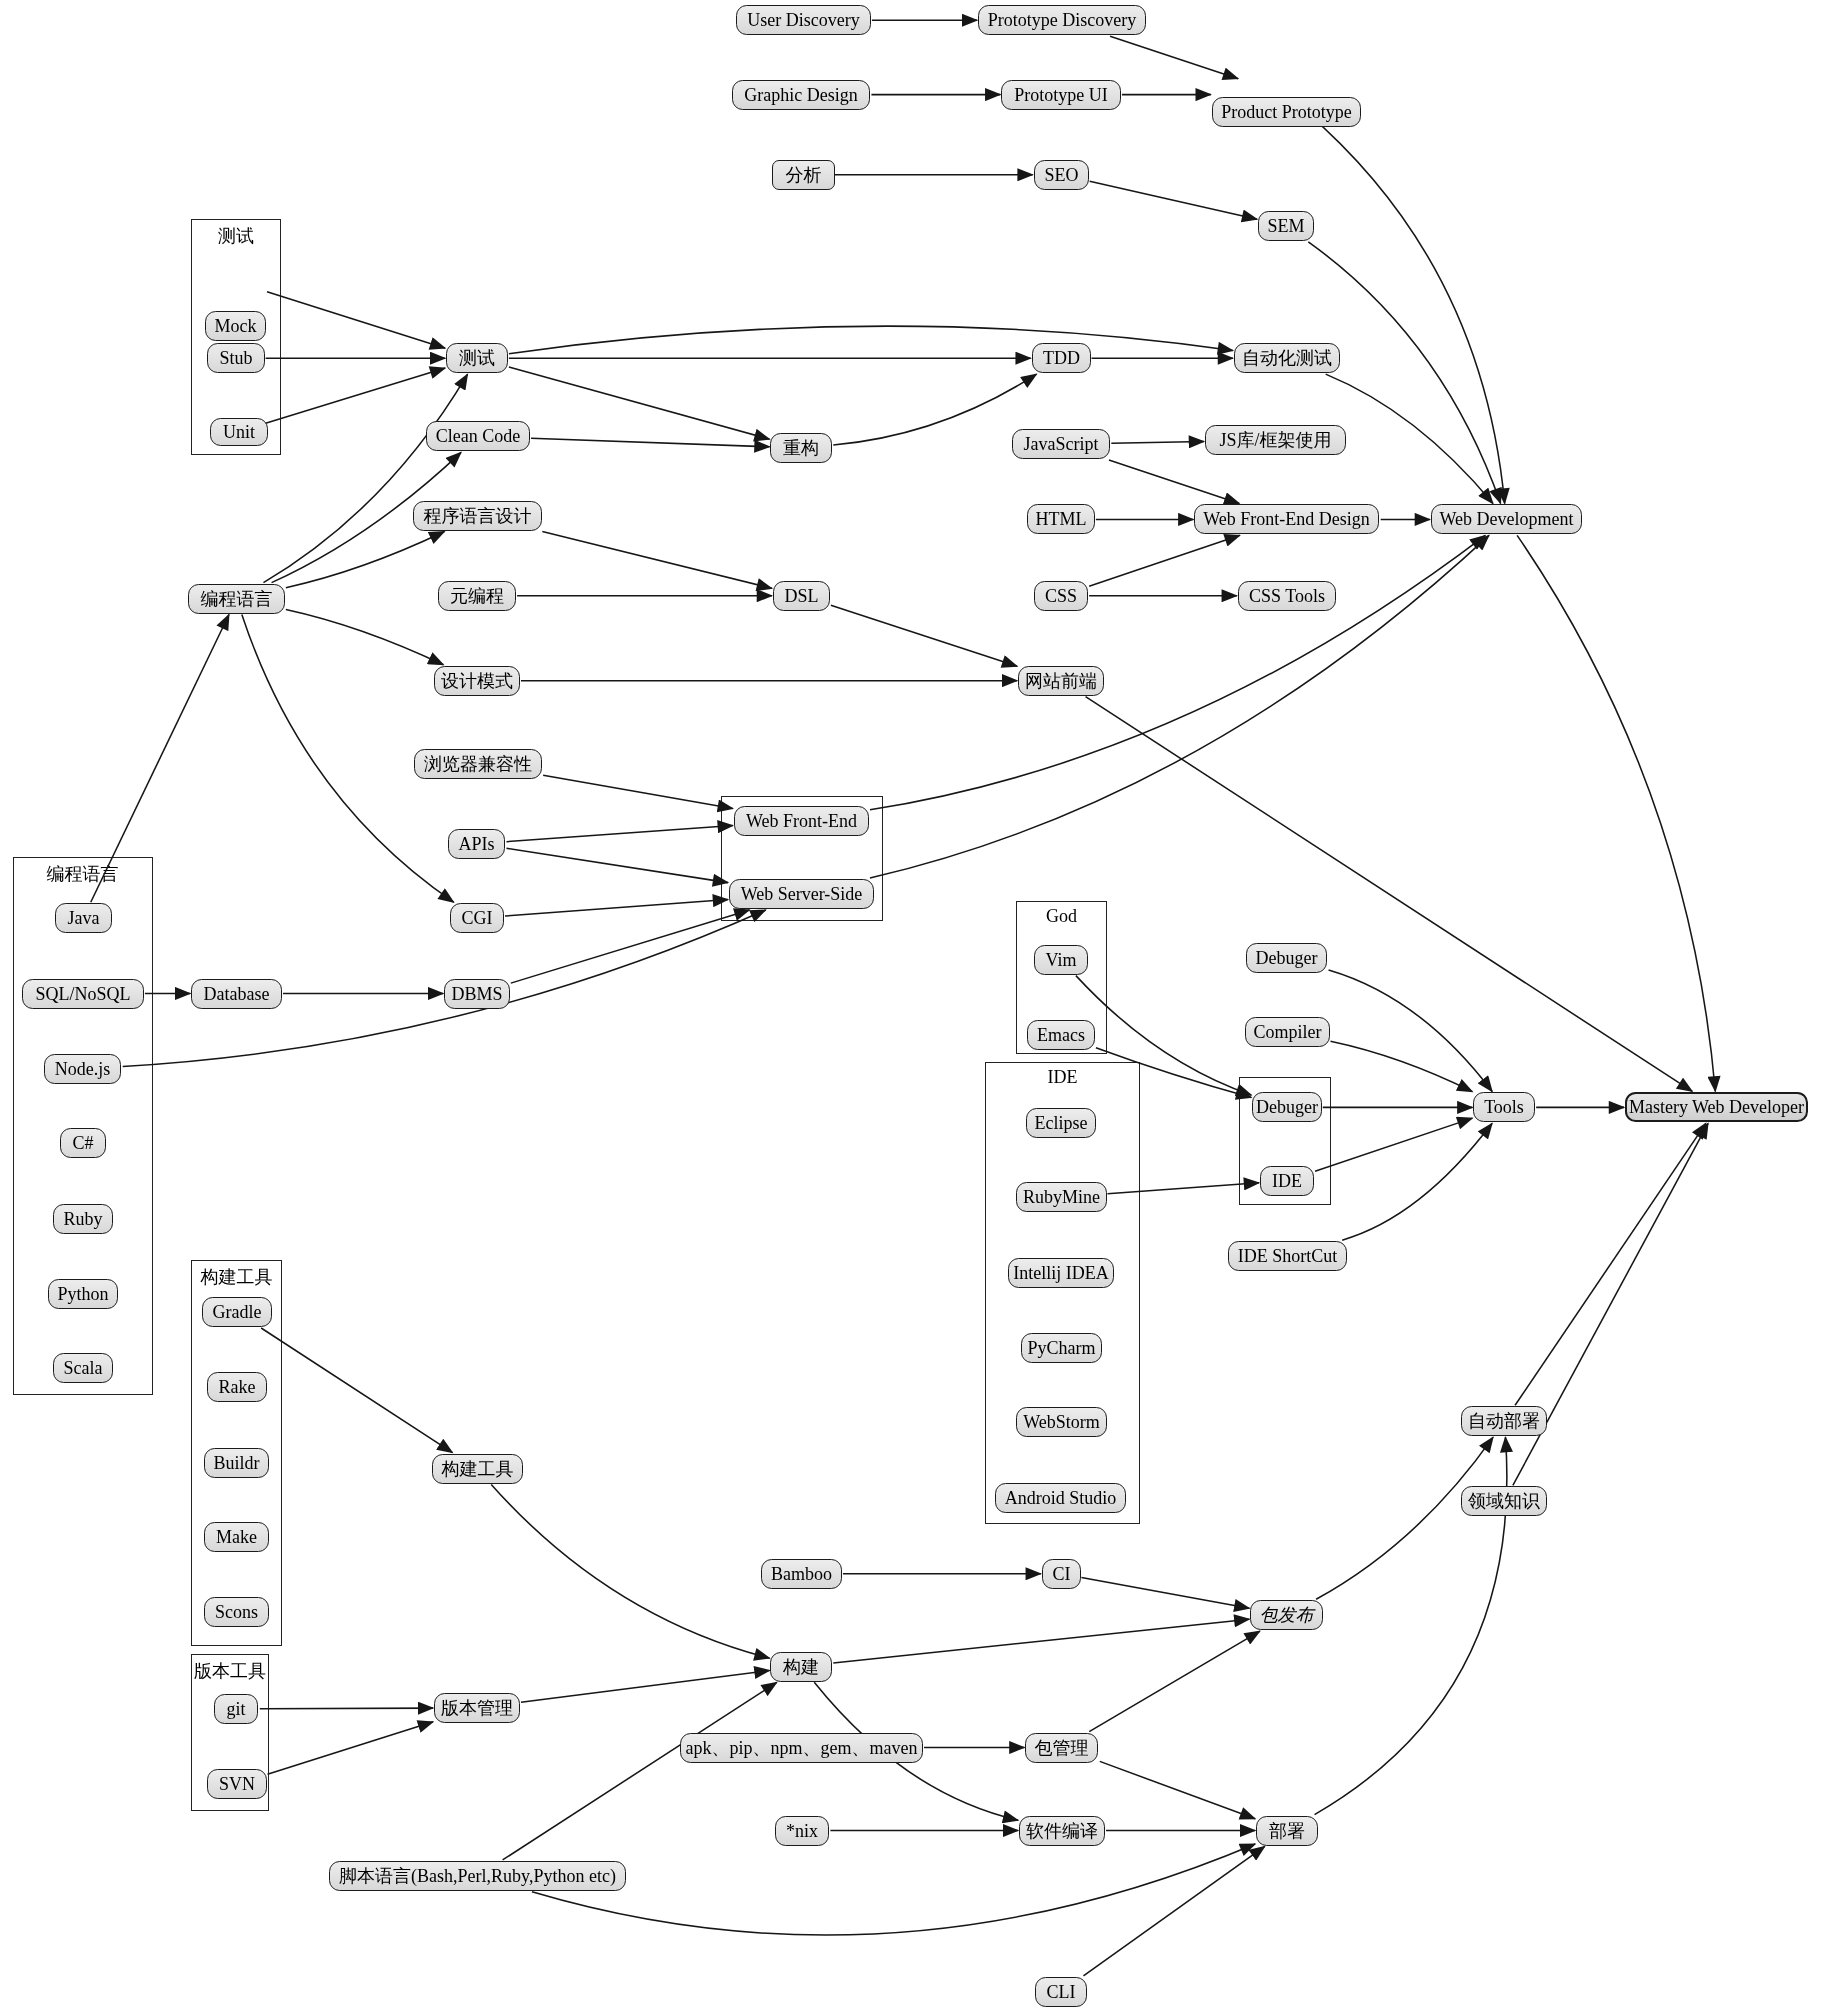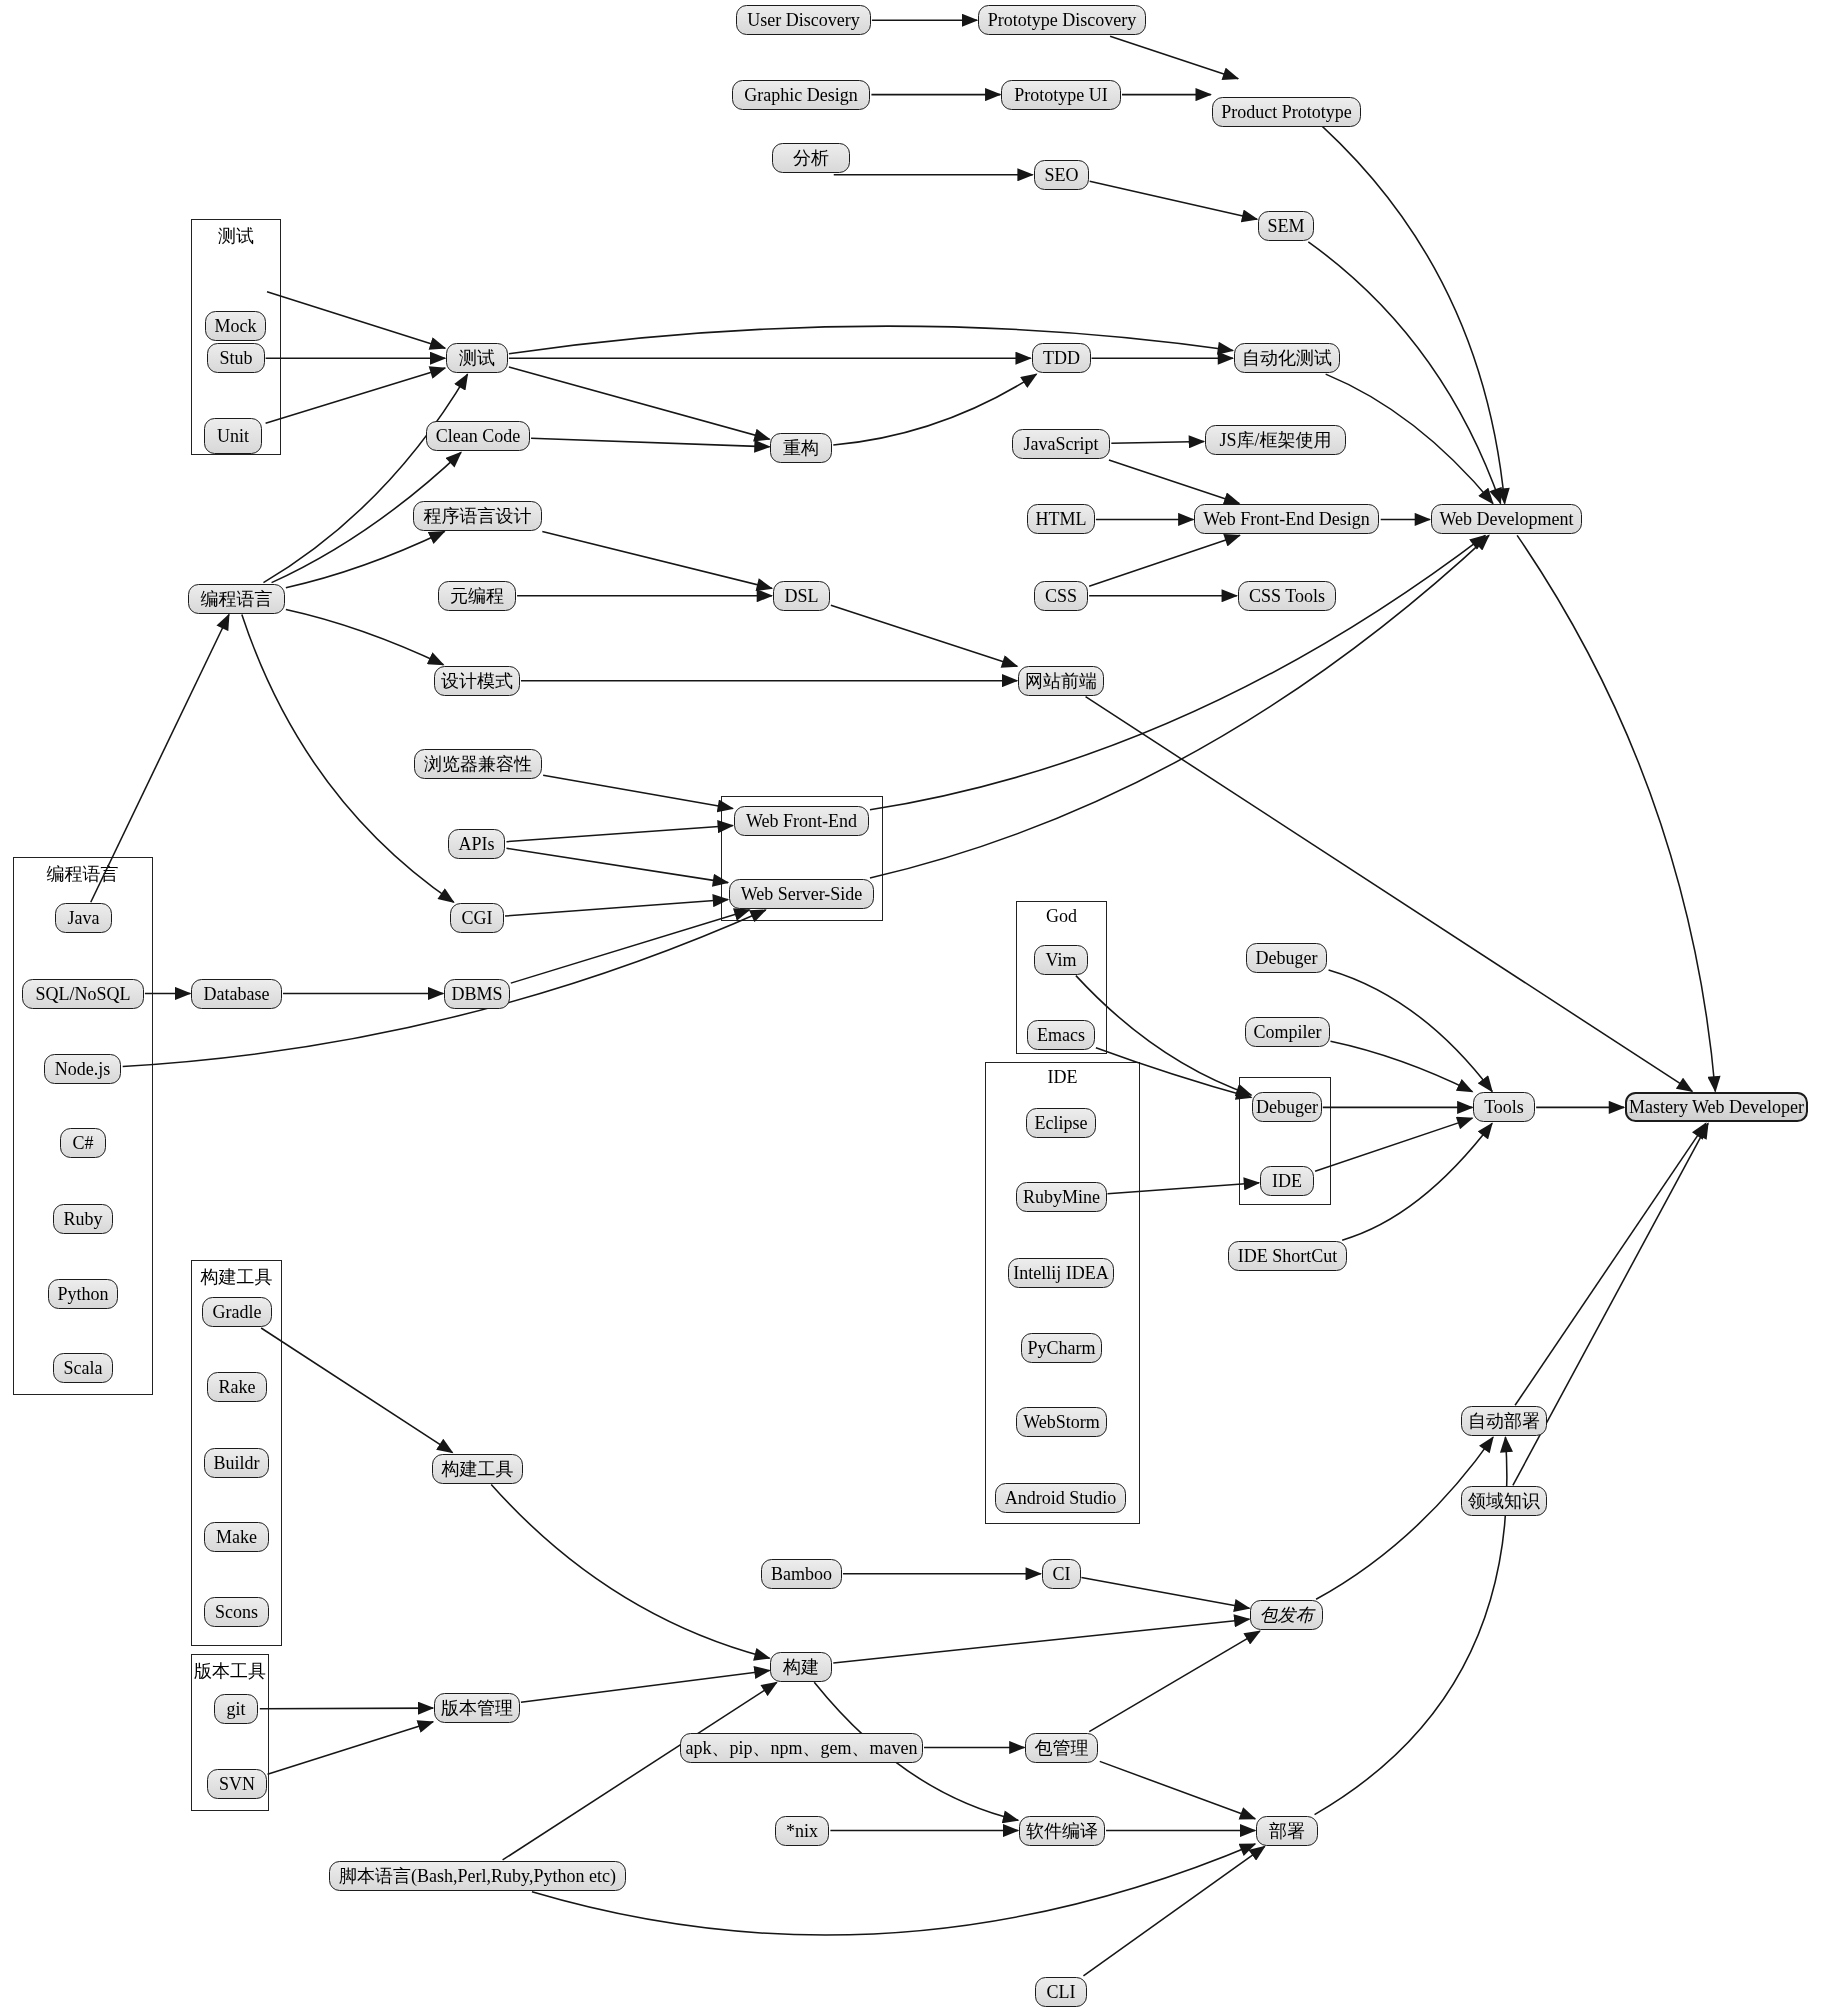--- a/index.html
+++ b/index.html
@@ -130,26 +130,26 @@
       <path d="M550.9,1959.5 Q922.4,2069.3 1300.0,1909.9" fill="none" stroke="#161616" stroke-width="1.6" marker-end="url(#arrow)"></path>
       <path d="M1122.1,2046.5 L1309.9,1912.5" fill="none" stroke="#161616" stroke-width="1.6" marker-end="url(#arrow)"></path>
       <path d="M1363.1,1656.5 Q1468.8,1598.6 1546.4,1488.5" fill="none" stroke="#161616" stroke-width="1.6" marker-end="url(#arrow)"></path>
       <path d="M1361.5,1879.5 Q1578.0,1754.3 1559.2,1488.5" fill="none" stroke="#161616" stroke-width="1.6" marker-end="url(#arrow)"></path>
     </svg>
     <div class="node" style="left: 736px; top: 5.3px; width: 135px; height: 30px;">User Discovery</div>
     <div class="node" style="left: 978px; top: 5.3px; width: 168px; height: 30px;">Prototype Discovery</div>
     <div class="node" style="left: 732px; top: 80px; width: 138px; height: 30px;">Graphic Design</div>
     <div class="node" style="left: 1001px; top: 80px; width: 120px; height: 30px;">Prototype UI</div>
     <div class="node" style="left: 1212px; top: 80px; width: 149px; height: 30px; margin-top: 17px;">Product Prototype</div>
-    <div class="node" style="left: 772px; top: 143px; width: 78px; height: 30px;">分析</div>
+    <div class="node" style="left: 772px; top: 160px; width: 63px; height: 30px; border-radius: 7px;">分析</div>
     <div class="node" style="left: 1034px; top: 160px; width: 55px; height: 30px;">SEO</div>
     <div class="node" style="left: 1258px; top: 211px; width: 56px; height: 30px;">SEM</div>
     <div class="node" style="left: 205px; top: 267px; width: 61px; height: 30px; margin-top: 44px;">Mock</div>
     <div class="node" style="left: 207px; top: 343px; width: 58px; height: 30px;">Stub</div>
-    <div class="node" style="left: 204px; top: 418px; width: 58px; height: 36px;">Unit</div>
+    <div class="node" style="left: 210px; top: 418px; width: 58px; height: 28px;">Unit</div>
     <div class="node" style="left: 446px; top: 343px; width: 62px; height: 30px;">测试</div>
     <div class="node" style="left: 1032px; top: 343px; width: 59px; height: 30px;">TDD</div>
     <div class="node" style="left: 1234px; top: 343px; width: 106px; height: 30px;">自动化测试</div>
     <div class="node" style="left: 426px; top: 421px; width: 104px; height: 30px;">Clean Code</div>
     <div class="node" style="left: 770px; top: 433px; width: 62px; height: 30px;">重构</div>
     <div class="node" style="left: 1012px; top: 429px; width: 98px; height: 30px;">JavaScript</div>
     <div class="node" style="left: 1205px; top: 425px; width: 141px; height: 30px;">JS库/框架使用</div>
     <div class="node" style="left: 1027px; top: 504px; width: 68px; height: 30px;">HTML</div>
     <div class="node" style="left: 1194px; top: 504px; width: 185px; height: 30px;">Web Front-End Design</div>
     <div class="node" style="left: 1431px; top: 504px; width: 151px; height: 30px;">Web Development</div>

